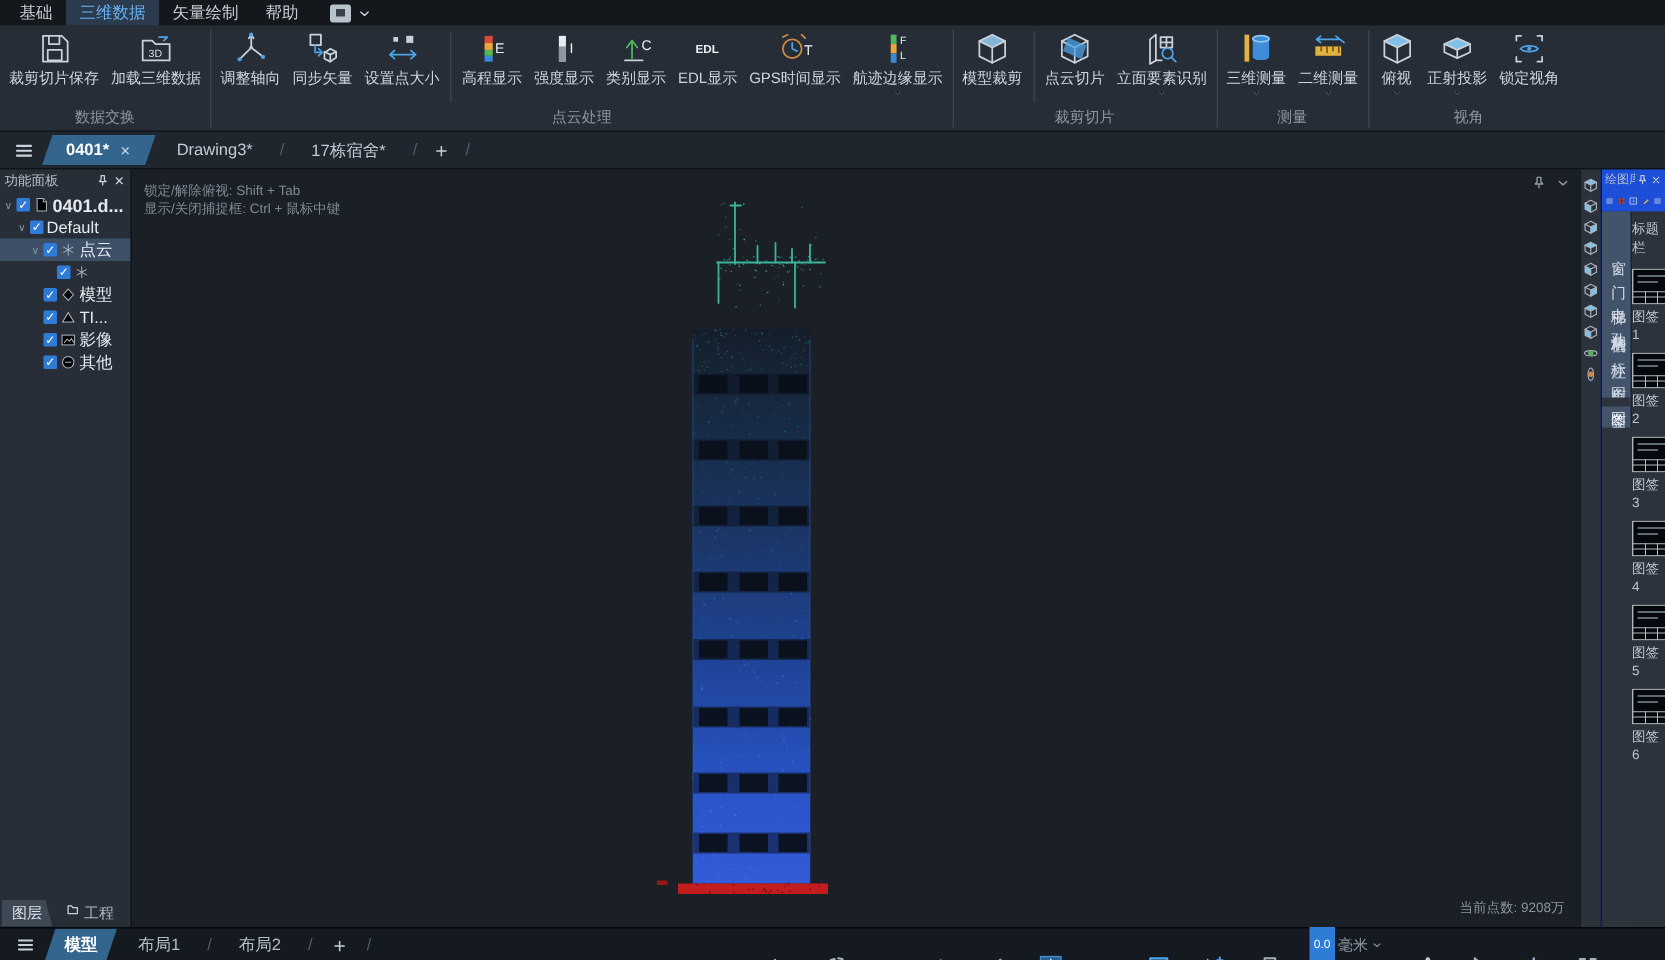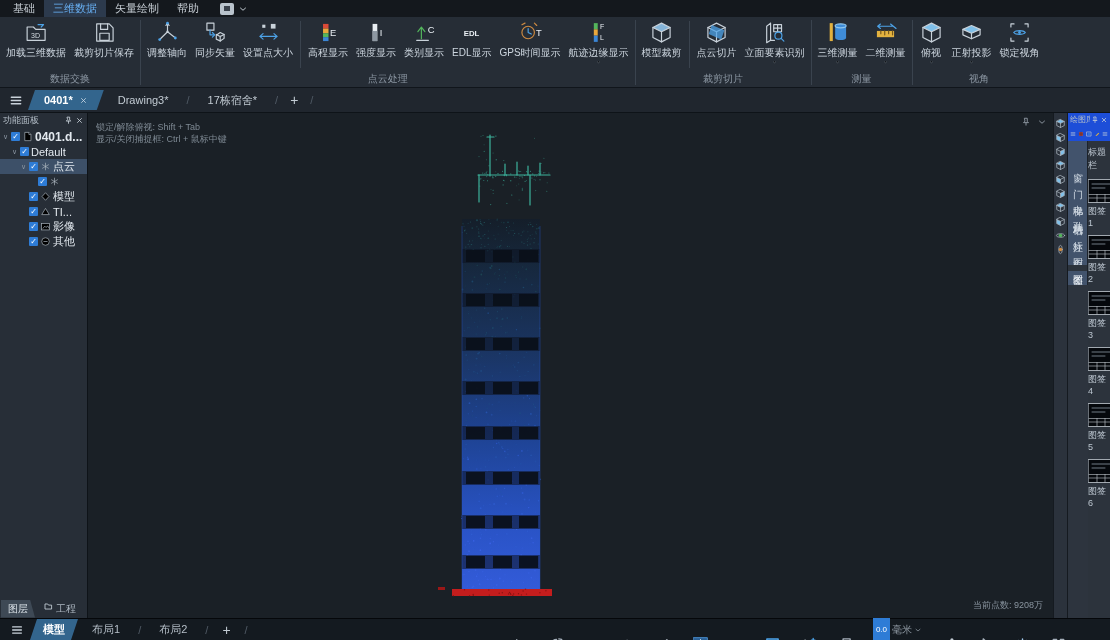--- a/index.html
+++ b/index.html
@@ -120,36 +120,36 @@
           </svg>
         </span>
       </div>
     </div>
   <div class="ribbon">
       <div class="rgroup">
         <div class="rbtns">
           <button class="rbtn">
             <span class="ic">
               <svg xmlns="http://www.w3.org/2000/svg" viewBox="0 0 32 32">
+                <path d="M6 5h16l5 5v17H6z"></path>
+                <path d="M11 5v7h9V5"></path>
+                <rect x="10" y="17" width="12" height="9"></rect>
+              </svg>
+            </span>
+            <span class="cap">裁剪切片保存</span>
+          </button>
+          <button class="rbtn">
+            <span class="ic">
+              <svg xmlns="http://www.w3.org/2000/svg" viewBox="0 0 32 32">
                 <path d="M4 9h8l3 3h12v14H4z"></path>
                 <text x="9" y="23" font-size="9" fill="#d6dde4">3D</text>
                 <path d="M18 6h7m0 0l-3 3" stroke="#4da3e8"></path>
               </svg>
             </span>
             <span class="cap">加载三维数据</span>
-          </button>
-          <button class="rbtn">
-            <span class="ic">
-              <svg xmlns="http://www.w3.org/2000/svg" viewBox="0 0 32 32">
-                <path d="M6 5h16l5 5v17H6z"></path>
-                <path d="M11 5v7h9V5"></path>
-                <rect x="10" y="17" width="12" height="9"></rect>
-              </svg>
-            </span>
-            <span class="cap">裁剪切片保存</span>
           </button>
         </div>
         <div class="rlabel">数据交换</div>
       </div>
       <div class="gdiv"></div>
       <div class="rgroup">
         <div class="rbtns">
           <button class="rbtn">
             <span class="ic">
               <svg xmlns="http://www.w3.org/2000/svg" viewBox="0 0 32 32">

